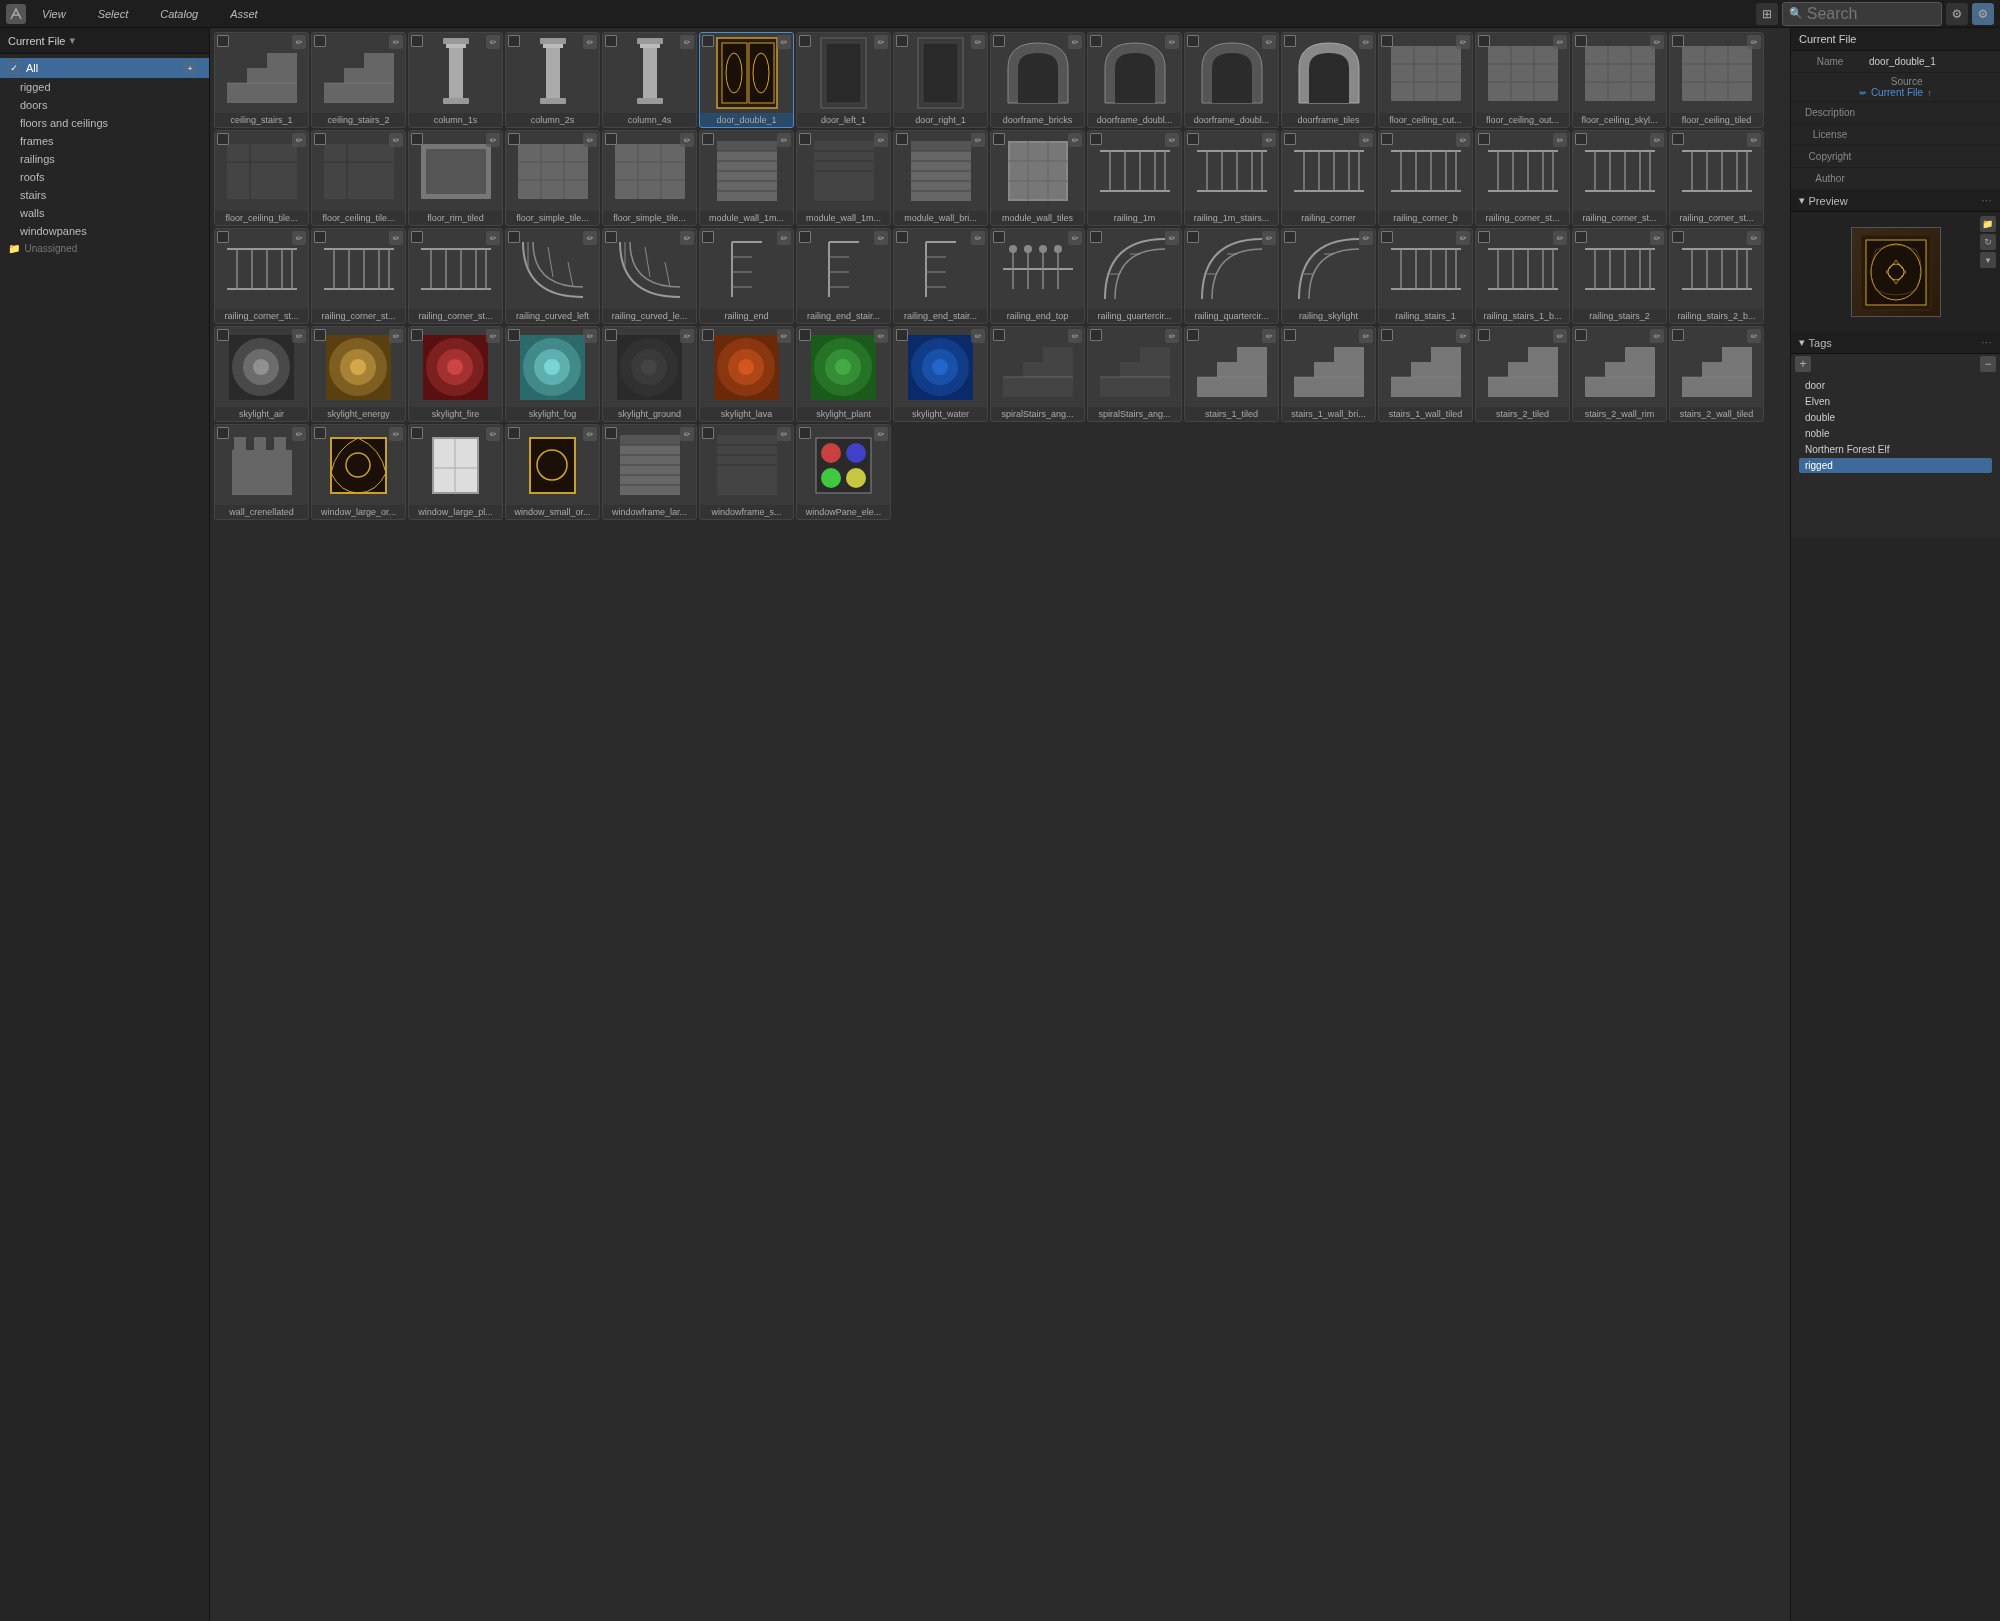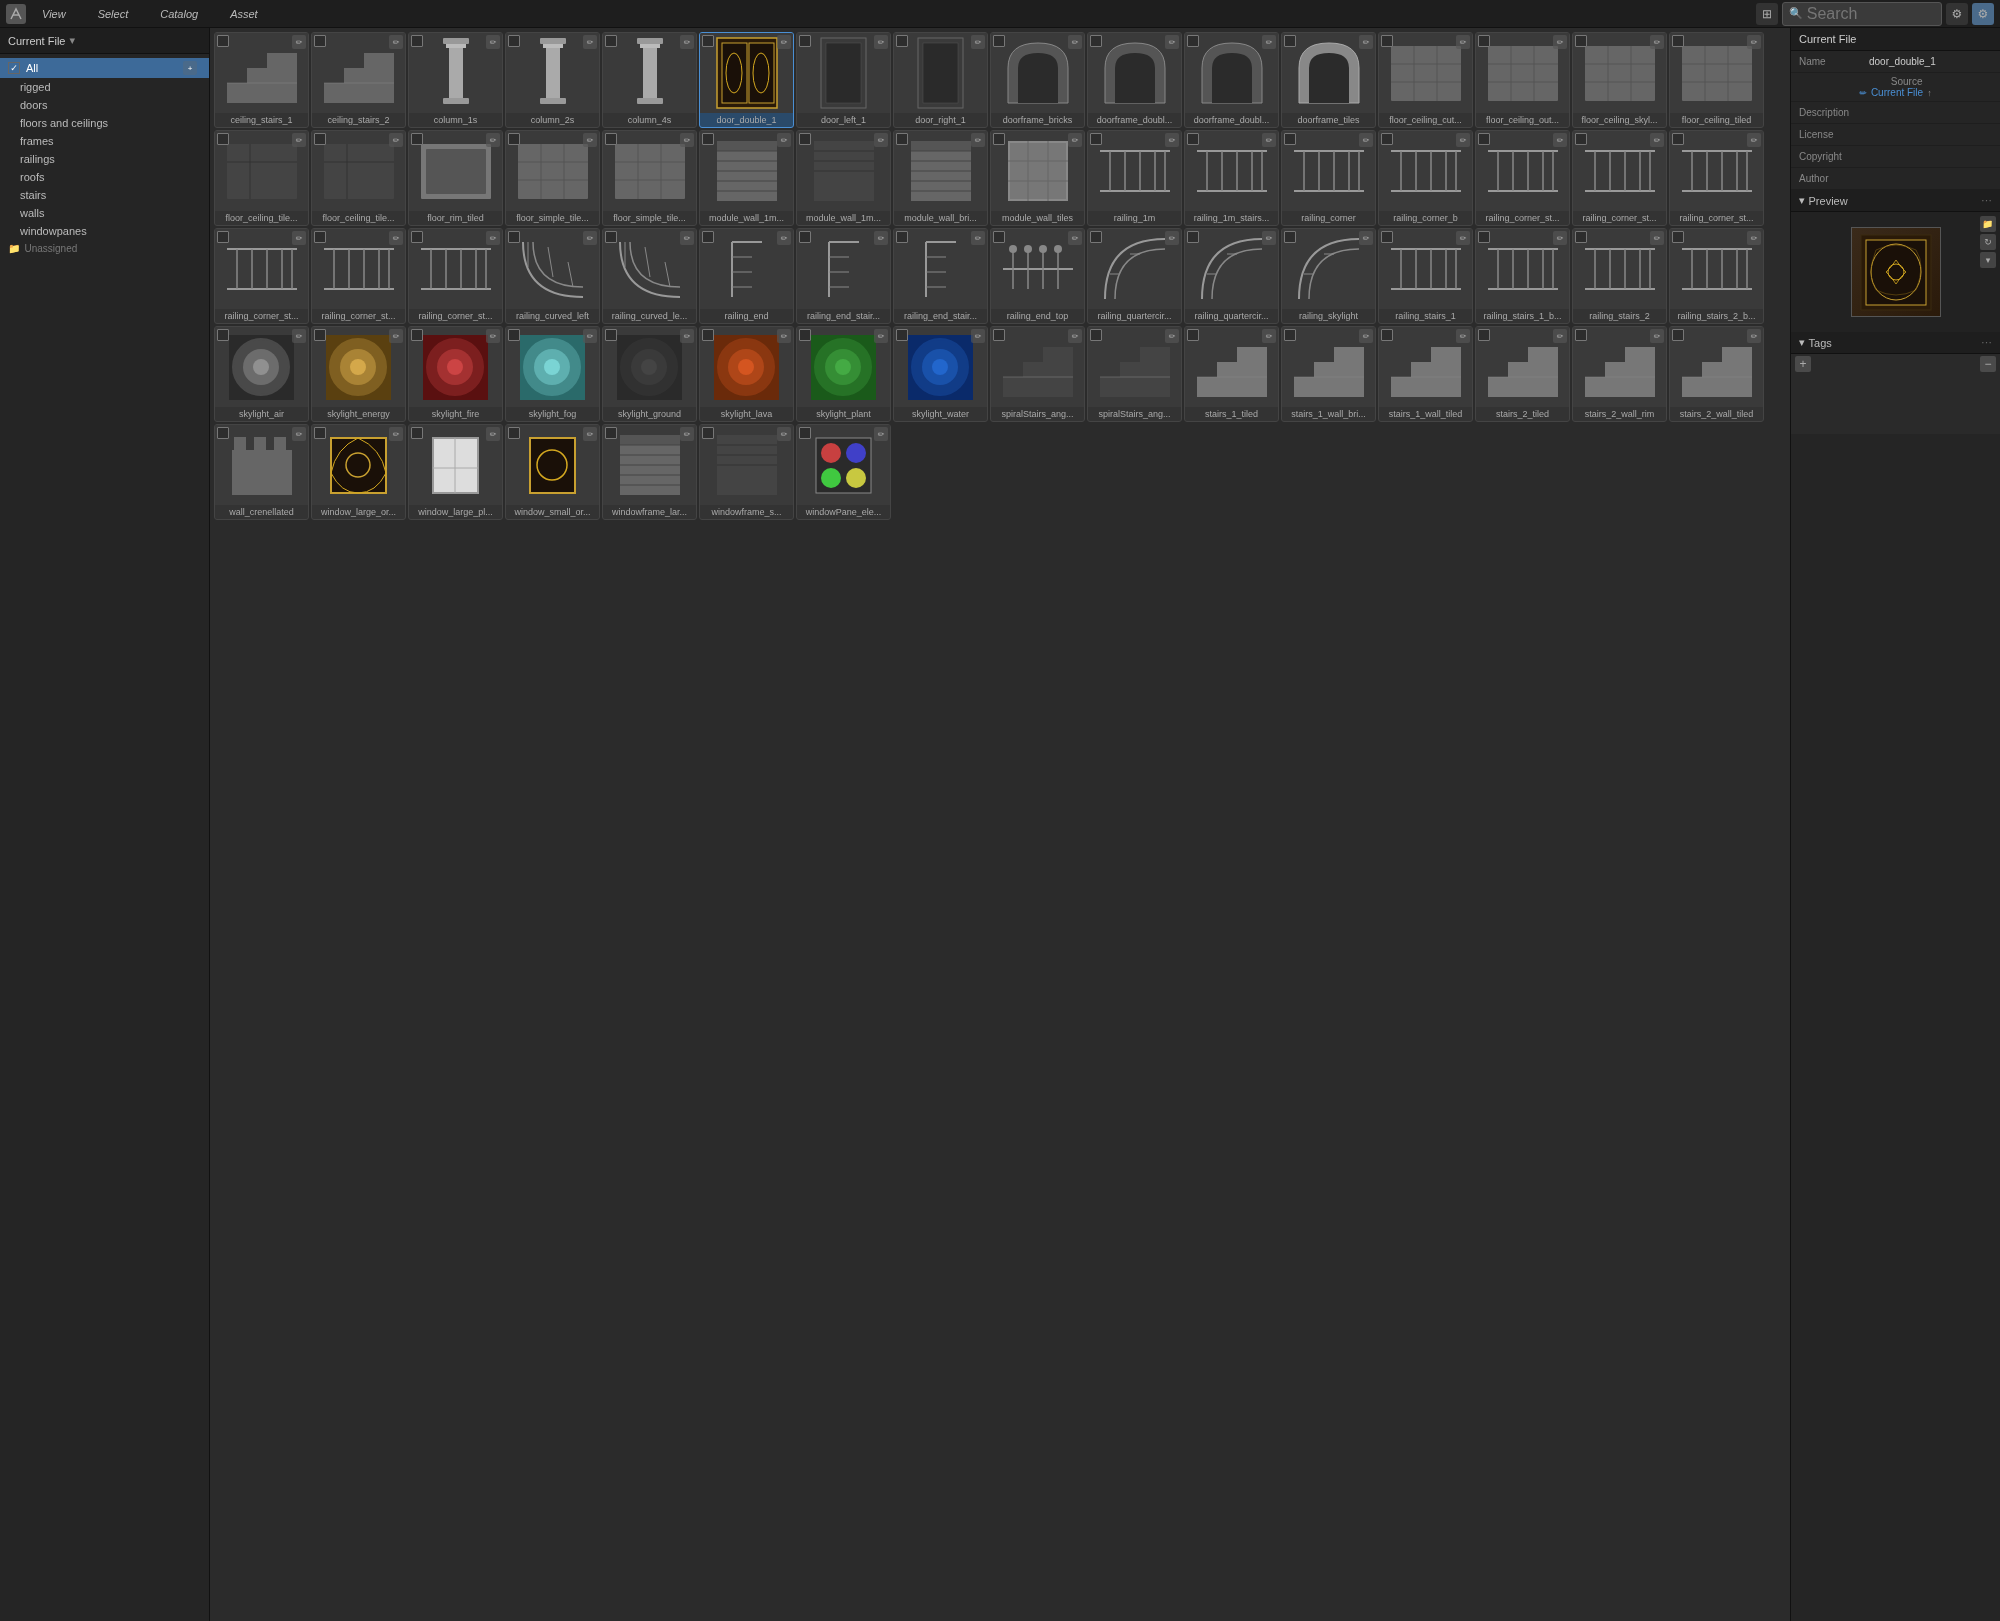--- a/index.html
+++ b/index.html
@@ -200,21 +200,21 @@
     }
     .info-row {
       display: flex; align-items: center;
       padding: 3px 8px;
       border-bottom: 1px solid #1e1e1e;
       min-height: 22px;
     }
     .info-label {
       color: #888; font-size: 10px;
       width: 70px; flex-shrink: 0;
-      text-align: left;
+      text-align: center;
       padding-right: 8px;
     }
     .info-value {
       color: #ccc; font-size: 10px;
       flex: 1;
     }
     .source-row {
       display: flex; align-items: center;
       padding: 3px 8px;
       border-bottom: 1px solid #1e1e1e;
@@ -1436,16 +1436,24 @@
         <span>▾</span>
         <span>Tags</span>
       </span>
       <span style="color:#666;">⋯</span>
     </div>
     <div class="section-content">
       <div class="tags-add-row">
         <div class="tag-add-btn">+</div>
         <div class="tag-sub-btn">−</div>
       </div>
+      <div class="tags-area" id="tags-area">
+      <div class="tag-item">door</div>
+          <div class="tag-item">Elven</div>
+          <div class="tag-item">double</div>
+          <div class="tag-item">noble</div>
+          <div class="tag-item">Northern Forest Elf</div>
+          <div class="tag-item selected">rigged</div>
+        </div>
       <div style="height: 60px;"></div>
     </div>
   </div>
 </div>
 
 </body></html>

